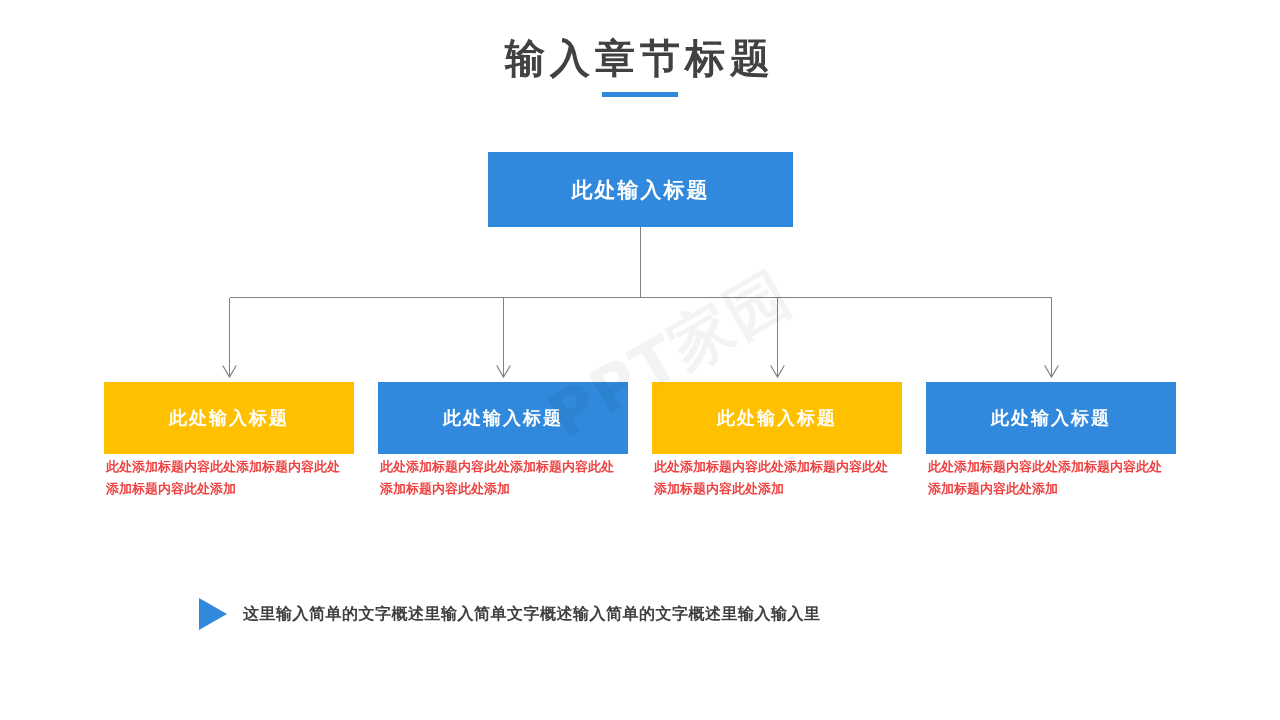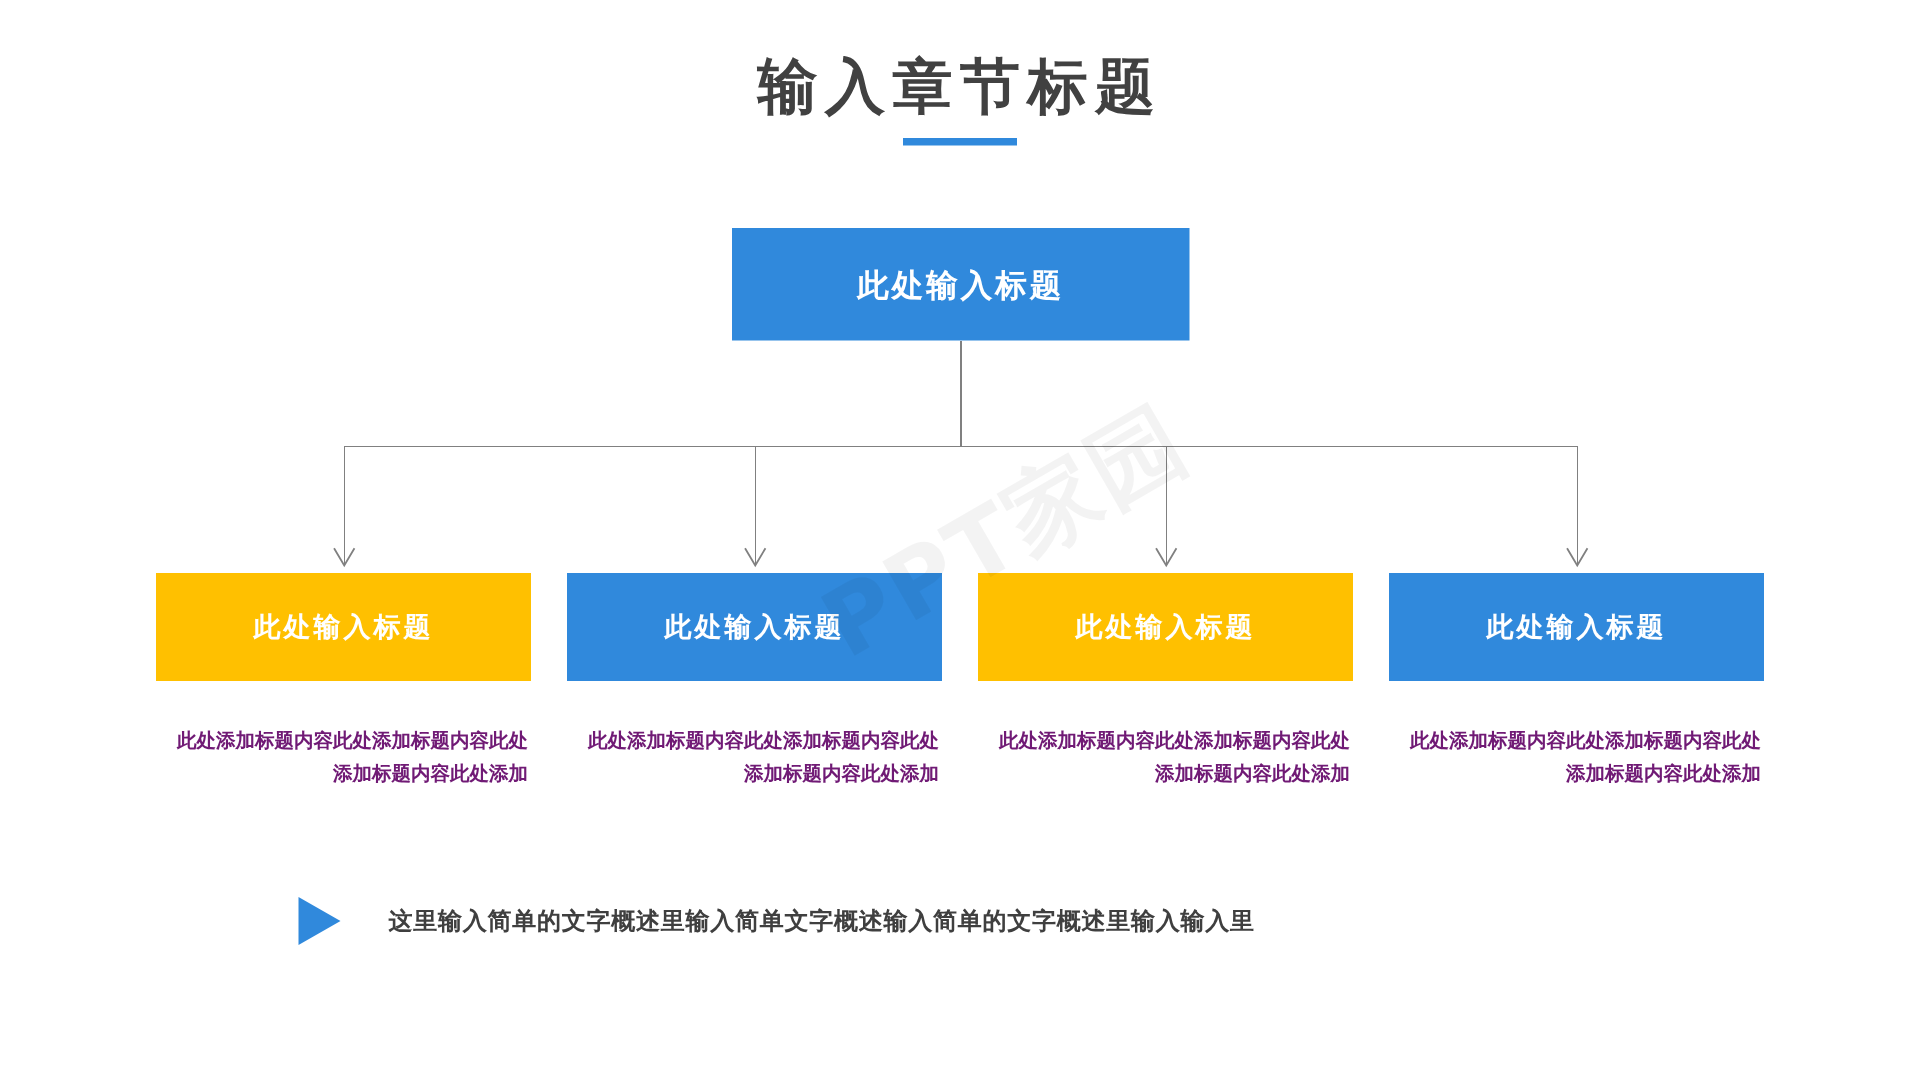--- a/index.html
+++ b/index.html
@@ -130,26 +130,26 @@
 
   .card-title {
     font-size: 18px;
     font-weight: 700;
     color: #ffffff;
     letter-spacing: 2px;
     white-space: nowrap;
   }
 
   .card-body {
-    margin-top: 30px;
+    margin-top: 2px;
     font-size: 13px;
     font-weight: 700;
     line-height: 22px;
-    color: #701a75;
-    text-align: right;
+    color: #ef4444;
+    text-align: left;
     letter-spacing: 0px;
     padding: 0 2px;
   }
 
   
   .footer {
     position: absolute;
     left: 199px;
     top: 598px;
     display: flex;
@@ -159,21 +159,21 @@
   .footer-bullet {
     width: 0;
     height: 0;
     border-top: 16px solid transparent;
     border-bottom: 16px solid transparent;
     border-left: 28px solid #3089dc;
     flex: none;
   }
 
   .footer-text {
-    margin-left: 32px;
+    margin-left: 16px;
     font-size: 16px;
     font-weight: 700;
     color: #3f3f3f;
     line-height: 26px;
     letter-spacing: 0.5px;
     white-space: nowrap;
   }
 </style>
 </head>
 <body>

